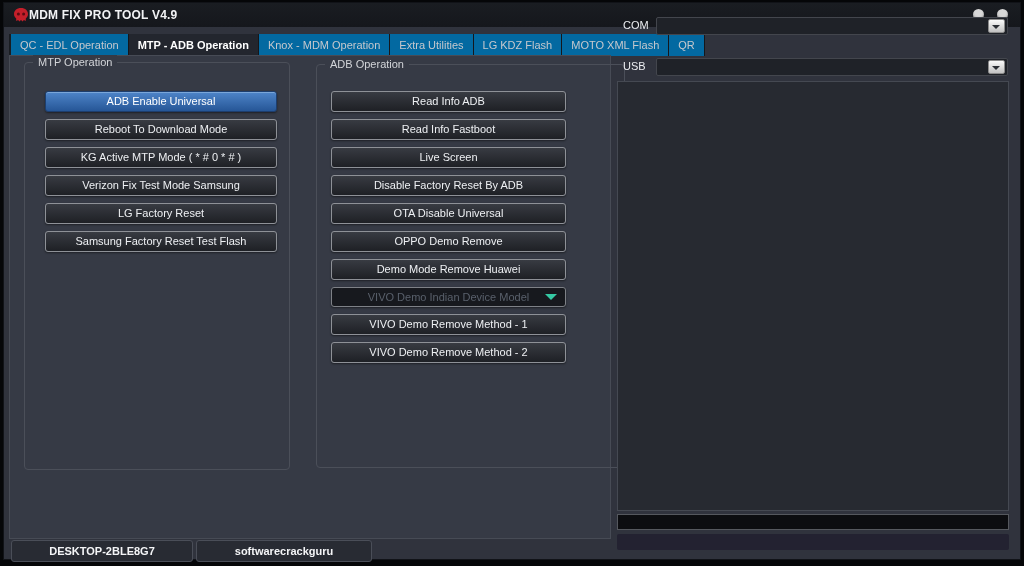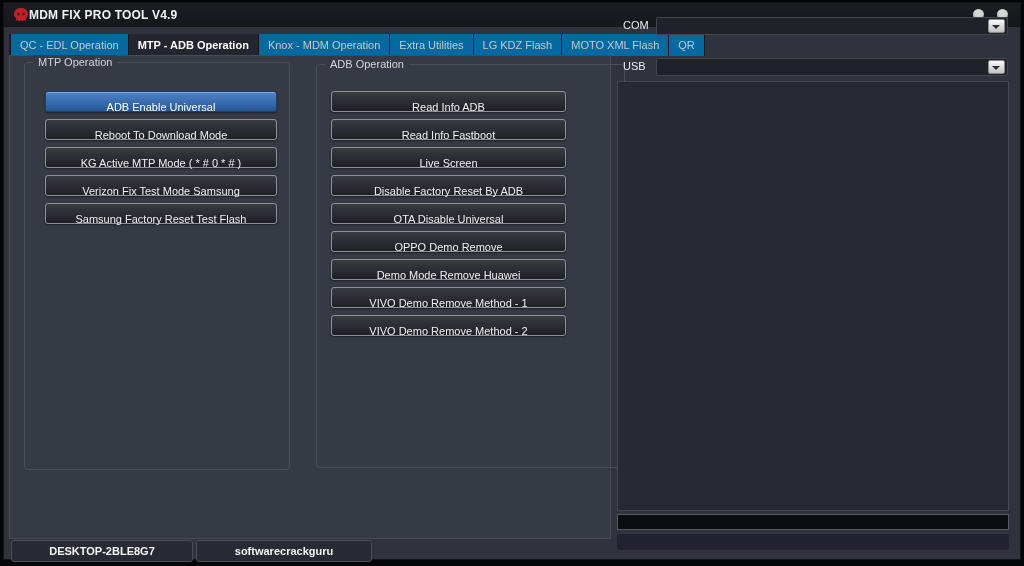--- a/index.html
+++ b/index.html
@@ -49,21 +49,21 @@
   #group-adb{left:306px;top:8px;width:309px;height:404px;}
   .btn-col{position:absolute;display:flex;flex-direction:column;gap:7px;}
   #group-mtp .btn-col{left:20px;top:28px;width:232px;}
   #group-adb .btn-col{left:14px;top:26px;width:235px;}
   
   .btn{
     height:21px;border-radius:3px;border:1px solid #8e9197;
     background:linear-gradient(#383b42,#1e2025);
     color:#eef0f3;font-size:11px;font-family:"Liberation Sans",sans-serif;
     box-shadow:0 1px 2px rgba(0,0,0,.45);
-    padding:6px;line-height:19px;text-align:center;cursor:default;
+    padding:0;line-height:19px;text-align:center;cursor:default;
   }
   .btn.primary{
     background:linear-gradient(#4e85c9,#265697);
     border:1px solid #1d3e6e;
     box-shadow:inset 0 1px 0 #7aa6d9, 0 1px 2px rgba(0,0,0,.45);
     color:#ffffff;
   }
   
   .vivo-select{
     position:relative;height:20px;border-radius:3px;border:1px solid #7e8187;
@@ -147,34 +147,39 @@
 
   <div class="tabpanel">
 
     <div class="groupbox" id="group-mtp">
       <span class="gb-label">MTP Operation</span>
       <div class="btn-col">
         <button class="btn primary">ADB Enable Universal</button>
         <button class="btn">Reboot To Download Mode</button>
         <button class="btn">KG Active MTP Mode ( * # 0 * # )</button>
         <button class="btn">Verizon Fix Test Mode Samsung</button>
+        <button class="btn">LG Factory Reset</button>
         <button class="btn">Samsung Factory Reset Test Flash</button>
       </div>
     </div>
 
     <div class="groupbox" id="group-adb">
       <span class="gb-label">ADB Operation</span>
       <div class="btn-col">
         <button class="btn">Read Info ADB</button>
         <button class="btn">Read Info Fastboot</button>
         <button class="btn">Live Screen</button>
         <button class="btn">Disable Factory Reset By ADB</button>
         <button class="btn">OTA Disable Universal</button>
         <button class="btn">OPPO Demo Remove</button>
         <button class="btn">Demo Mode Remove Huawei</button>
+        <div class="vivo-select">
+          <span>VIVO Demo Indian Device Model</span>
+          <span class="vivo-arrow"></span>
+        </div>
         <button class="btn">VIVO Demo Remove Method - 1</button>
         <button class="btn">VIVO Demo Remove Method - 2</button>
       </div>
     </div>
   </div>
 
   <div class="port-row" style="top:14px;">
     <span class="port-label">COM</span>
     <div class="combo">
       <span class="combo-value"></span>

